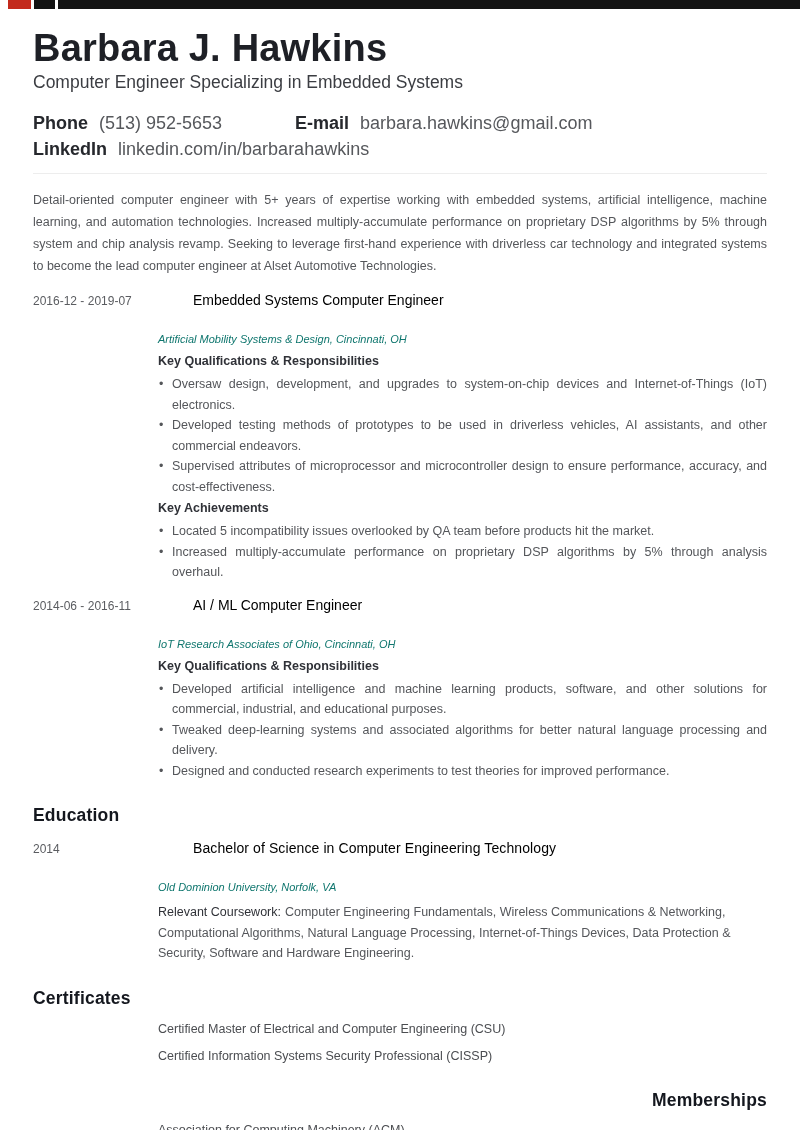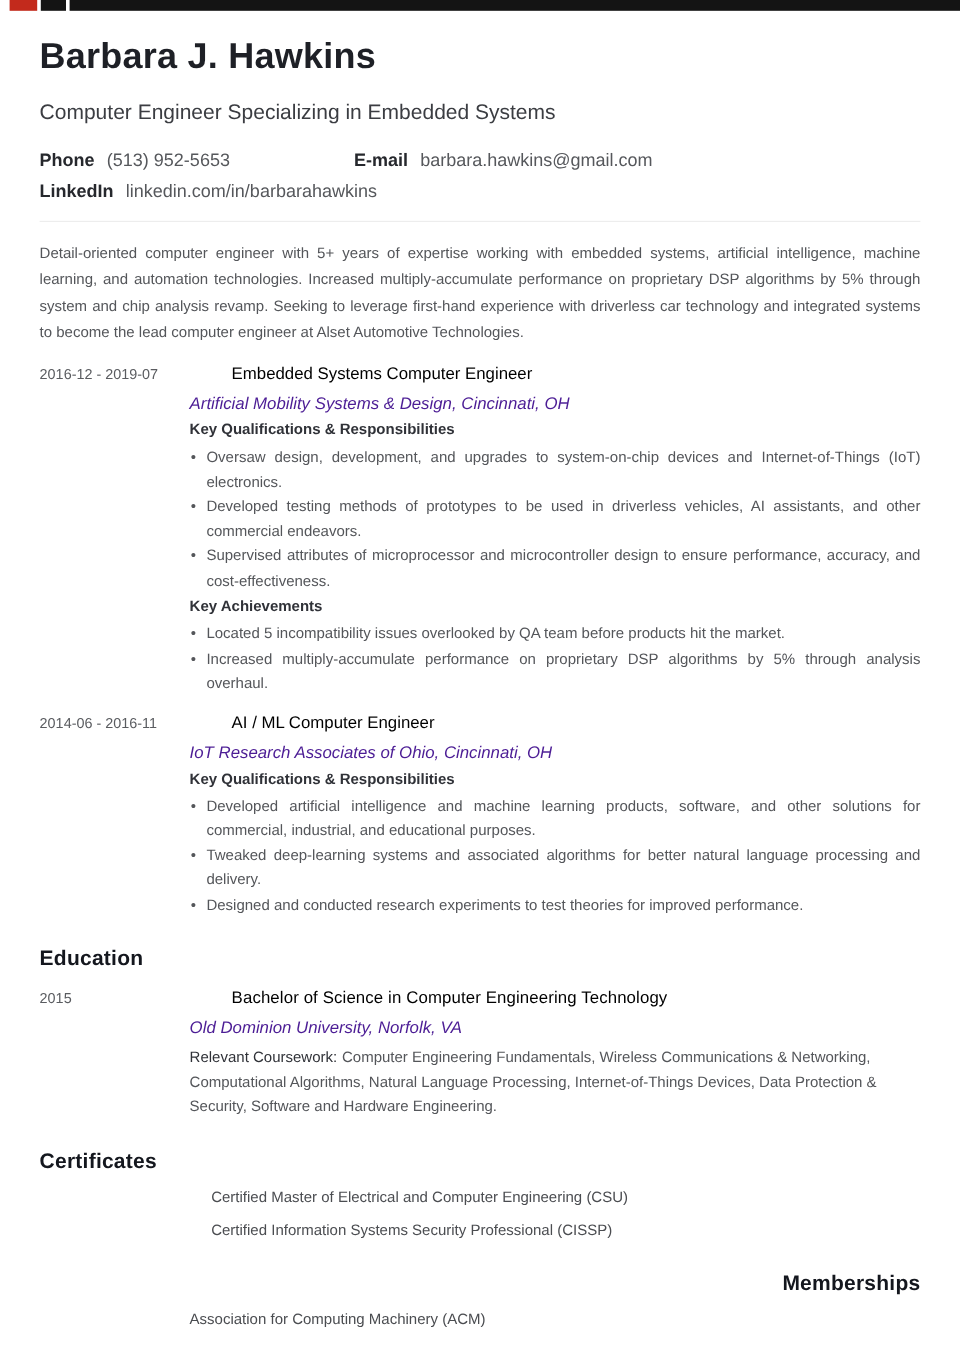--- a/index.html
+++ b/index.html
@@ -22,41 +22,41 @@
   .topbar .seg { height: 9px; }
   .seg-red   { width: 23px; background: #c32a1c; margin-right: 3px; }
   .seg-dash  { width: 21px; background: #141414; margin-right: 3px; }
   .seg-long  { flex: 1; background: #141414; }
 
   .page { padding: 0 33px; }
 
   
   .name {
     margin-top: 21px;
-    font-size: 30px;
+    font-size: 38px;
     line-height: 36px;
     font-weight: bold;
     color: #1e2026;
     letter-spacing: 0.2px;
   }
   .tagline {
-    margin-top: 16px;
+    margin-top: 5px;
     font-size: 17.5px;
     line-height: 22px;
     color: #3b3d42;
   }
 
   
   .contact {
     margin-top: 22px;
     display: grid;
     grid-template-columns: 262px 1fr;
     grid-auto-rows: min-content;
     row-gap: 10px;
-    font-size: 15px;
+    font-size: 18px;
     line-height: 16px;
   }
   .contact .pair { white-space: nowrap; }
   .contact .lbl { font-weight: bold; color: #26282d; margin-right: 6px; }
   .contact .val { color: #56585c; }
 
   .divider {
     margin-top: 16px;
     border-top: 1px solid #ededed;
   }
@@ -93,25 +93,25 @@
     padding-top: 1px;
   }
   .item-title {
     font-size: 14px;
     line-height: 17px;
     font-weight: normal;
     color: #000000;
     padding-left: 35px;
   }
   .subline {
-    margin-top: 9px;
-    font-size: 14px;
+    margin-top: 23px;
+    font-size: 11px;
     line-height: 15px;
     font-style: italic;
-    color: #4c1d95;
+    color: #0f766e;
   }
   .sublabel {
     margin-top: 7px;
     font-size: 12.5px;
     line-height: 15px;
     font-weight: bold;
     color: #303238;
   }
   ul.bullets {
     list-style: none;
@@ -140,21 +140,21 @@
     color: #54565a;
   }
   .coursework .cw-label { font-weight: normal; color: #303238; margin-right: 4px; }
 
   .plain-item {
     font-size: 12.5px;
     line-height: 15px;
     color: #4b4d51;
     margin-bottom: 12px;
   }
-  .plain-list { margin-top: 14px; gap: 18px; }
+  .plain-list { margin-top: 14px; }
   .mem-list .plain-item { margin-bottom: 13px; }
   .job2 { margin-top: 14px; }
   .edu-degree { letter-spacing: 0.1px; }
 </style>
 </head>
 <body>
 
 <div class="topbar">
   <div class="seg seg-red"></div>
   <div class="seg seg-dash"></div>
@@ -214,21 +214,21 @@
       <ul class="bullets">
         <li>Developed artificial intelligence and machine learning products, software, and other solutions for commercial, industrial, and educational purposes.</li>
         <li>Tweaked deep-learning systems and associated algorithms for better natural language processing and delivery.</li>
         <li>Designed and conducted research experiments to test theories for improved performance.</li>
       </ul>
     </div>
   </div>
 
   <div class="sec-title">Education</div>
   <div class="row">
-    <div class="date">2015</div>
+    <div class="date">2014</div>
     <div>
       <div class="item-title edu-degree">Bachelor of Science in Computer Engineering Technology</div>
       <div class="subline">Old Dominion University, Norfolk, VA</div>
       <div class="coursework">
         <span class="cw-label">Relevant Coursework:</span><span>Computer Engineering Fundamentals, Wireless Communications &amp; Networking, Computational Algorithms, Natural Language Processing, Internet-of-Things Devices, Data Protection &amp; Security, Software and Hardware Engineering.</span>
       </div>
     </div>
   </div>
 
   <div class="sec-title">Certificates</div>

